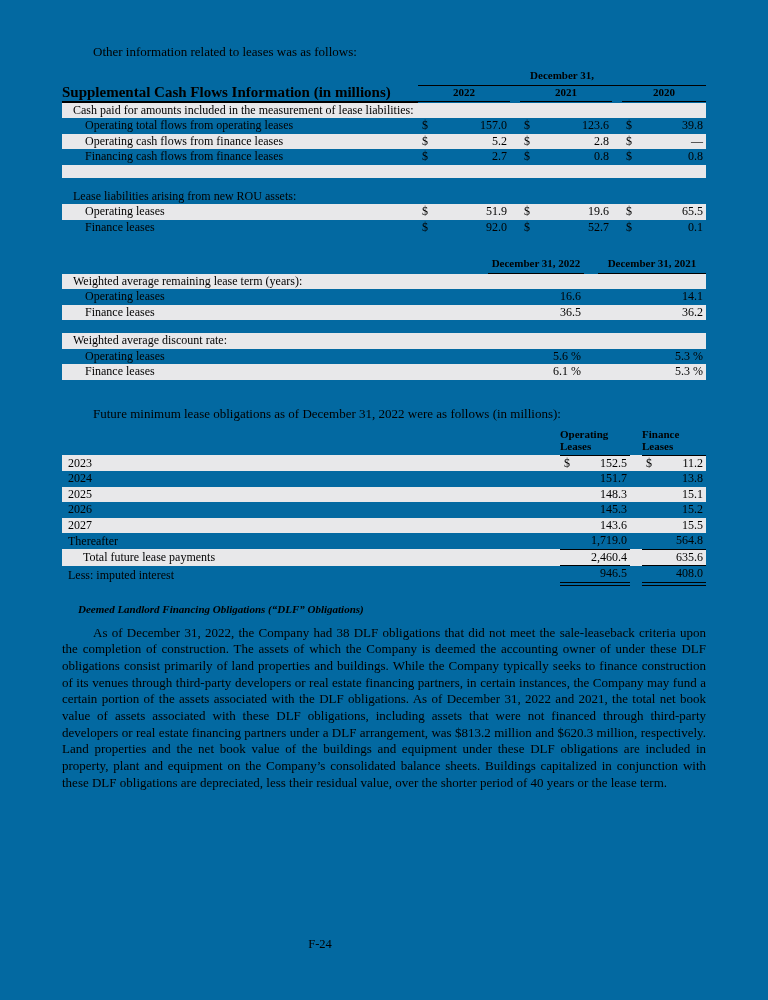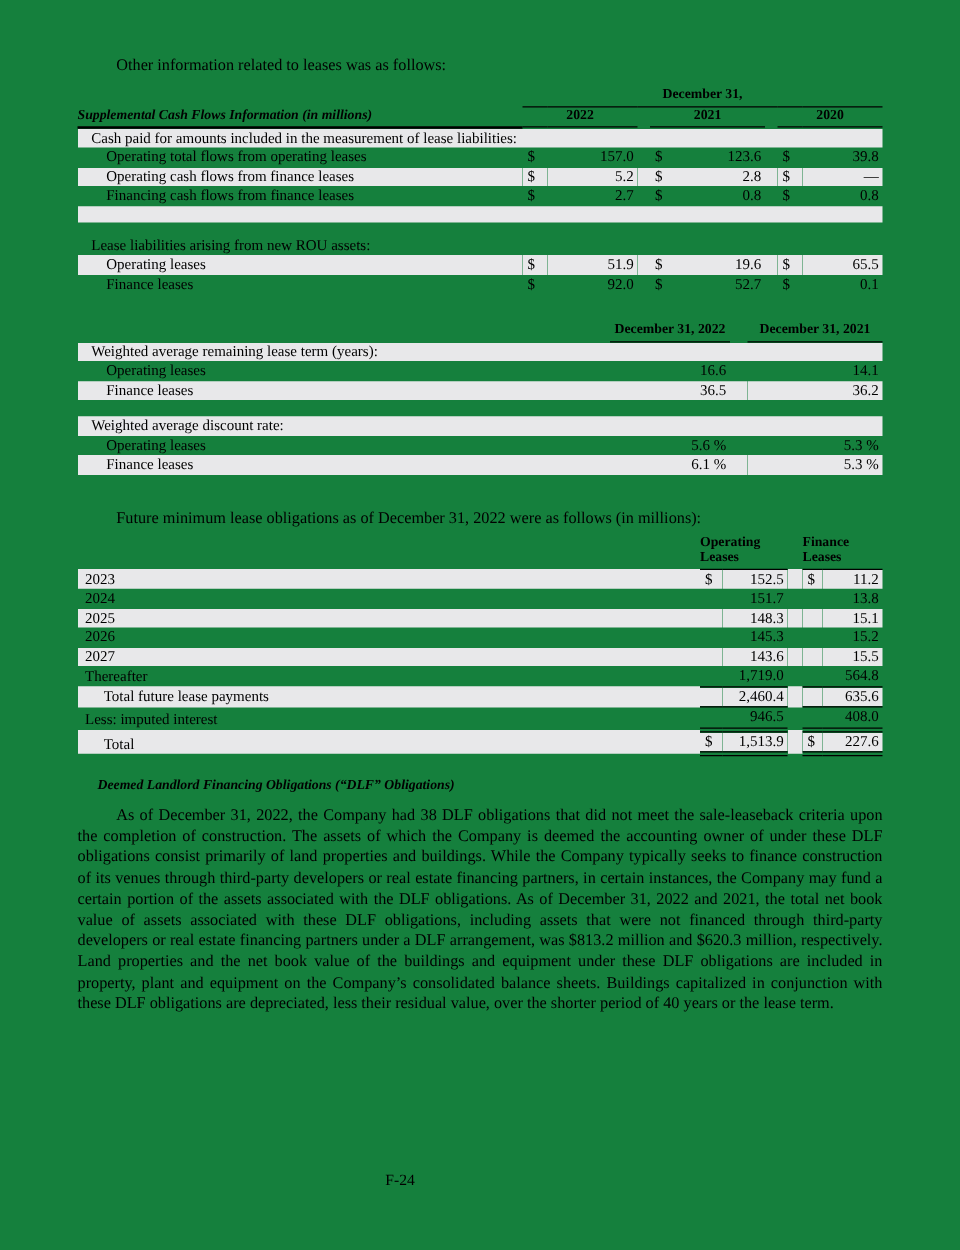--- a/index.html
+++ b/index.html
@@ -1,32 +1,32 @@
 <!DOCTYPE html>
 <html><head>
 <meta charset="utf-8">
 <style>
   html,body { margin:0; padding:0; background:#fff; }
   .page {
     width:768px; height:1000px; position:relative; box-sizing:border-box;
-    background:#15803d; color:#000;
+    background:#0369a1; color:#000;
     font-family:"Liberation Serif", serif;
     padding:44px 62px 0 62px;
   }
   .intro { font-size:13px; margin:0 0 9px 0; text-indent:31px; line-height:16px; }
   .intro2 { margin:26px 0 6px 0; }
 
   table { border-collapse:collapse; table-layout:fixed; width:644px; font-size:12px; }
   td { padding:1px 2px; vertical-align:bottom; line-height:13.5px; height:15px;
        box-sizing:border-box; white-space:nowrap; overflow:hidden; }
   tr.shade { background:#e8e8ea; }
   .num { text-align:right; padding-right:3px; }
   .dol { text-align:left; padding-left:4px; }
   .hdr { font-size:11px; font-weight:bold; text-align:center; padding:0 0 2px 0; }
-  .stub { font-size:11px; font-weight:bold; padding-left:0;font-style:italic; }
+  .stub { font-size:15px; font-weight:bold; padding-left:0; }
   .bb1 { border-bottom:1px solid #000; }
   .bb2 { border-bottom:2px solid #000; }
   .bbd { border-bottom:4px double #000; }
   .ind1 { padding-left:11px; }
   .ind2 { padding-left:23px; }
   .ind3 { padding-left:6px; }
   .ind4 { padding-left:21px; }
   tr.empty-row td { height:13px; }
   tr.gap-row td { height:11px; }
   .t2 { margin-top:22px; }
@@ -273,28 +273,20 @@
       <td class="num bb1">635.6</td>
     </tr>
     <tr>
       <td class="ind3">Less: imputed interest</td>
       <td class="bbd"></td>
       <td class="num bbd">946.5</td>
       <td></td>
       <td class="bbd"></td>
       <td class="num bbd">408.0</td>
     </tr>
-    <tr class="shade">
-      <td class="ind4">Total</td>
-      <td class="dol bbd">$</td>
-      <td class="num bbd">1,513.9</td>
-      <td></td>
-      <td class="dol bbd">$</td>
-      <td class="num bbd">227.6</td>
-    </tr>
   </tbody>
     </table>
 
   <h3 class="dlf-heading">Deemed Landlord Financing Obligations (“DLF” Obligations)</h3>
   <p class="dlf-paragraph">As of December 31, 2022, the Company had 38 DLF obligations that did not meet the sale-leaseback criteria upon the completion of construction. The assets of which the Company is deemed the accounting owner of under these DLF obligations consist primarily of land properties and buildings. While the Company typically seeks to finance construction of its venues through third-party developers or real estate financing partners, in certain instances, the Company may fund a certain portion of the assets associated with the DLF obligations. As of December 31, 2022 and 2021, the total net book value of assets associated with these DLF obligations, including assets that were not financed through third-party developers or real estate financing partners under a DLF arrangement, was $813.2 million and $620.3 million, respectively. Land properties and the net book value of the buildings and equipment under these DLF obligations are included in property, plant and equipment on the Company’s consolidated balance sheets. Buildings capitalized in conjunction with these DLF obligations are depreciated, less their residual value, over the shorter period of 40 years or the lease term.</p>
 
   <div class="footer">F-24</div>
 </div>
 
 </body></html>

